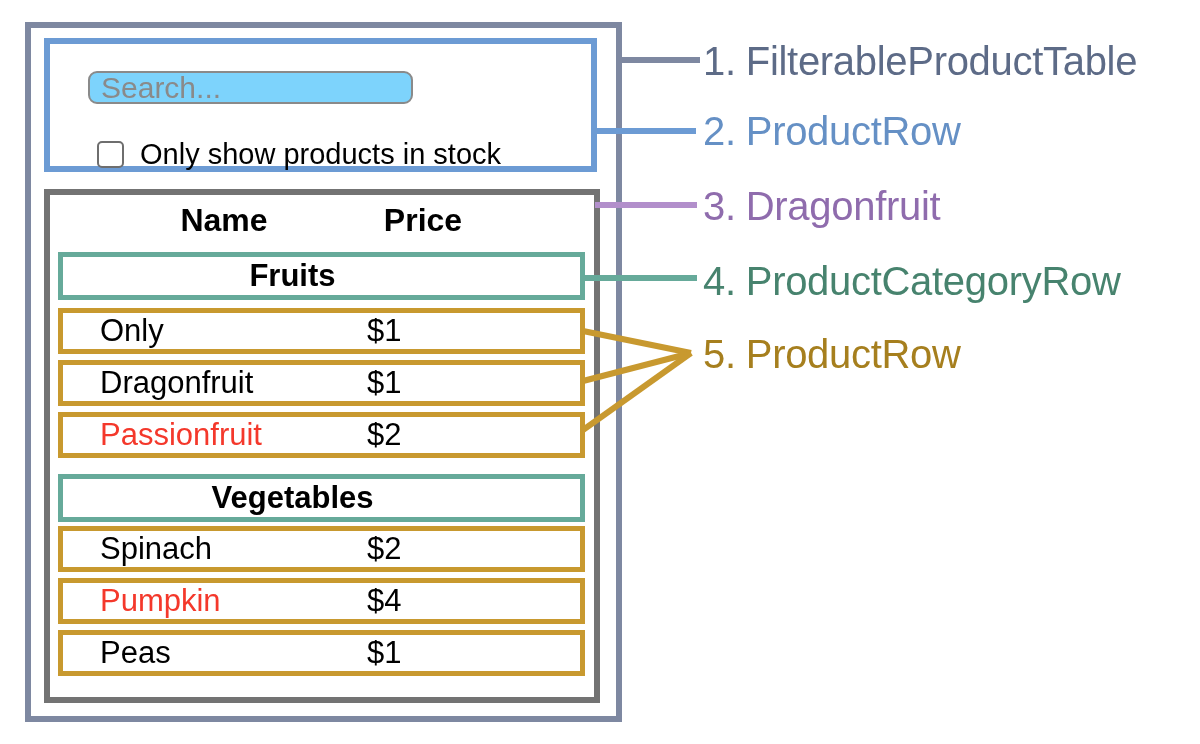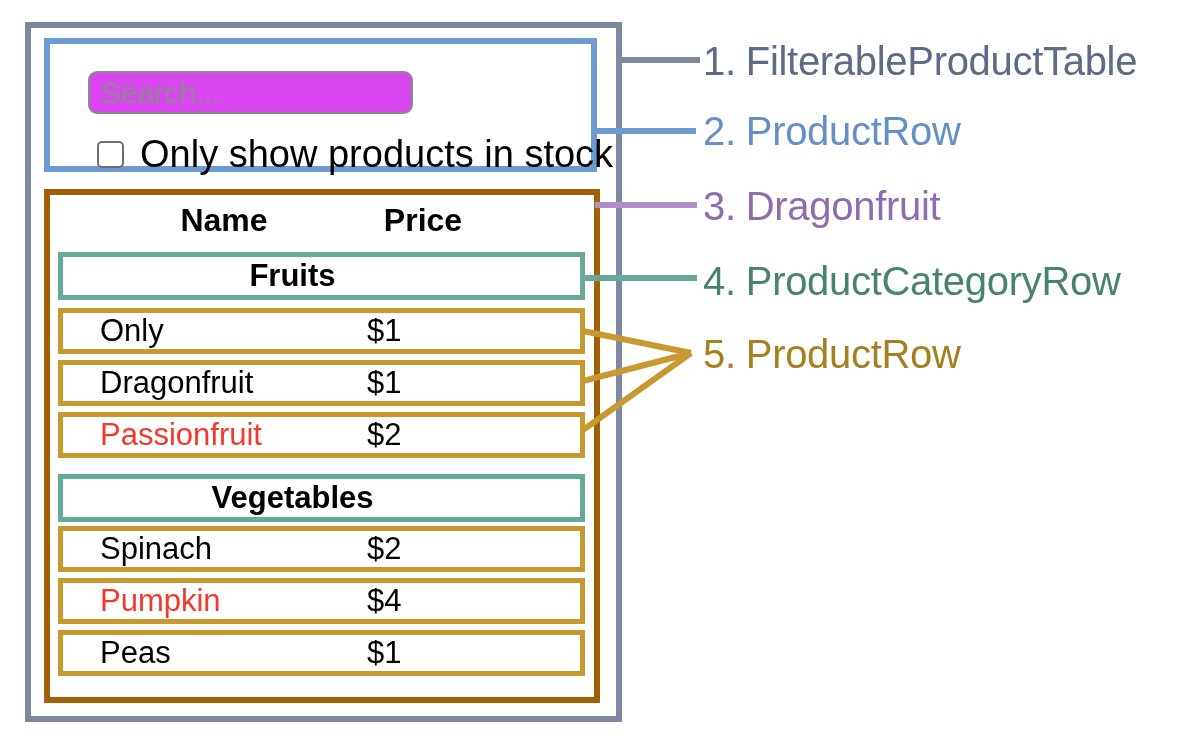--- a/index.html
+++ b/index.html
@@ -19,48 +19,48 @@
     border: 6px solid #7e88a1;
     background: #ffffff;
   }
   .search-box {
     position: absolute; left: 13px; top: 10px;
     width: 553px; height: 134px;
     border: 6px solid #6c9bd4;
   }
   .search-input {
     position: absolute; left: 38px; top: 27px;
-    width: 325px; height: 43px;
+    width: 325px; height: 33px;
     border: 2px solid #8a8a8a;
     border-radius: 9px;
     font-family: "Liberation Sans", sans-serif;
     font-size: 30px;
     color: #3a3a3a;
     padding: 0 8px 0 11px;
     outline: none;
-    background: #d946ef;
+    background: #7dd3fc;
   }
   .search-input::placeholder { color: #8a8a8a; opacity: 1; }
   .checkbox {
     position: absolute; left: 47px; top: 97px;
     width: 27px; height: 27px;
     border: 2px solid #6e6e6e;
     border-radius: 5px;
     background: #fff;
   }
   .checkbox-label {
     position: absolute; left: 90px; top: 92px;
-    font-size: 38px; line-height: 37px;
+    font-size: 29px; line-height: 37px;
     color: #000;
     white-space: nowrap;
   }
   .ptable-box {
     position: absolute; left: 13px; top: 161px;
     width: 556px; height: 514px;
-    border: 6px solid #a16207;
+    border: 6px solid #737373;
   }
   .col-header {
     position: absolute; top: 7px;
     width: 160px;
     font-size: 32px; font-weight: bold;
     text-align: center; color: #000;
   }
   .col-header.name  { left: 94px;  }
   .col-header.price { left: 293px; }
   .trow {

